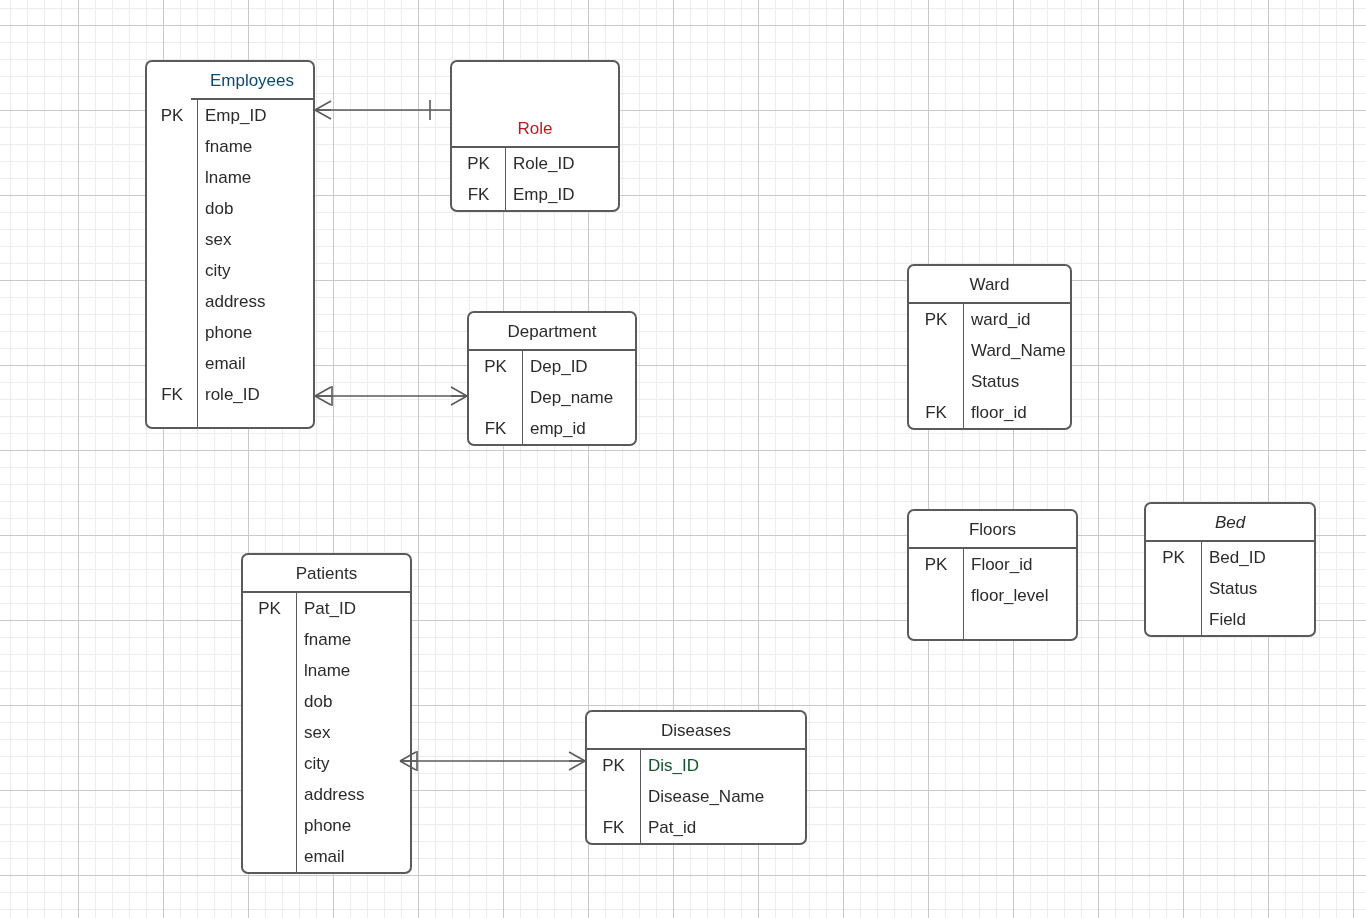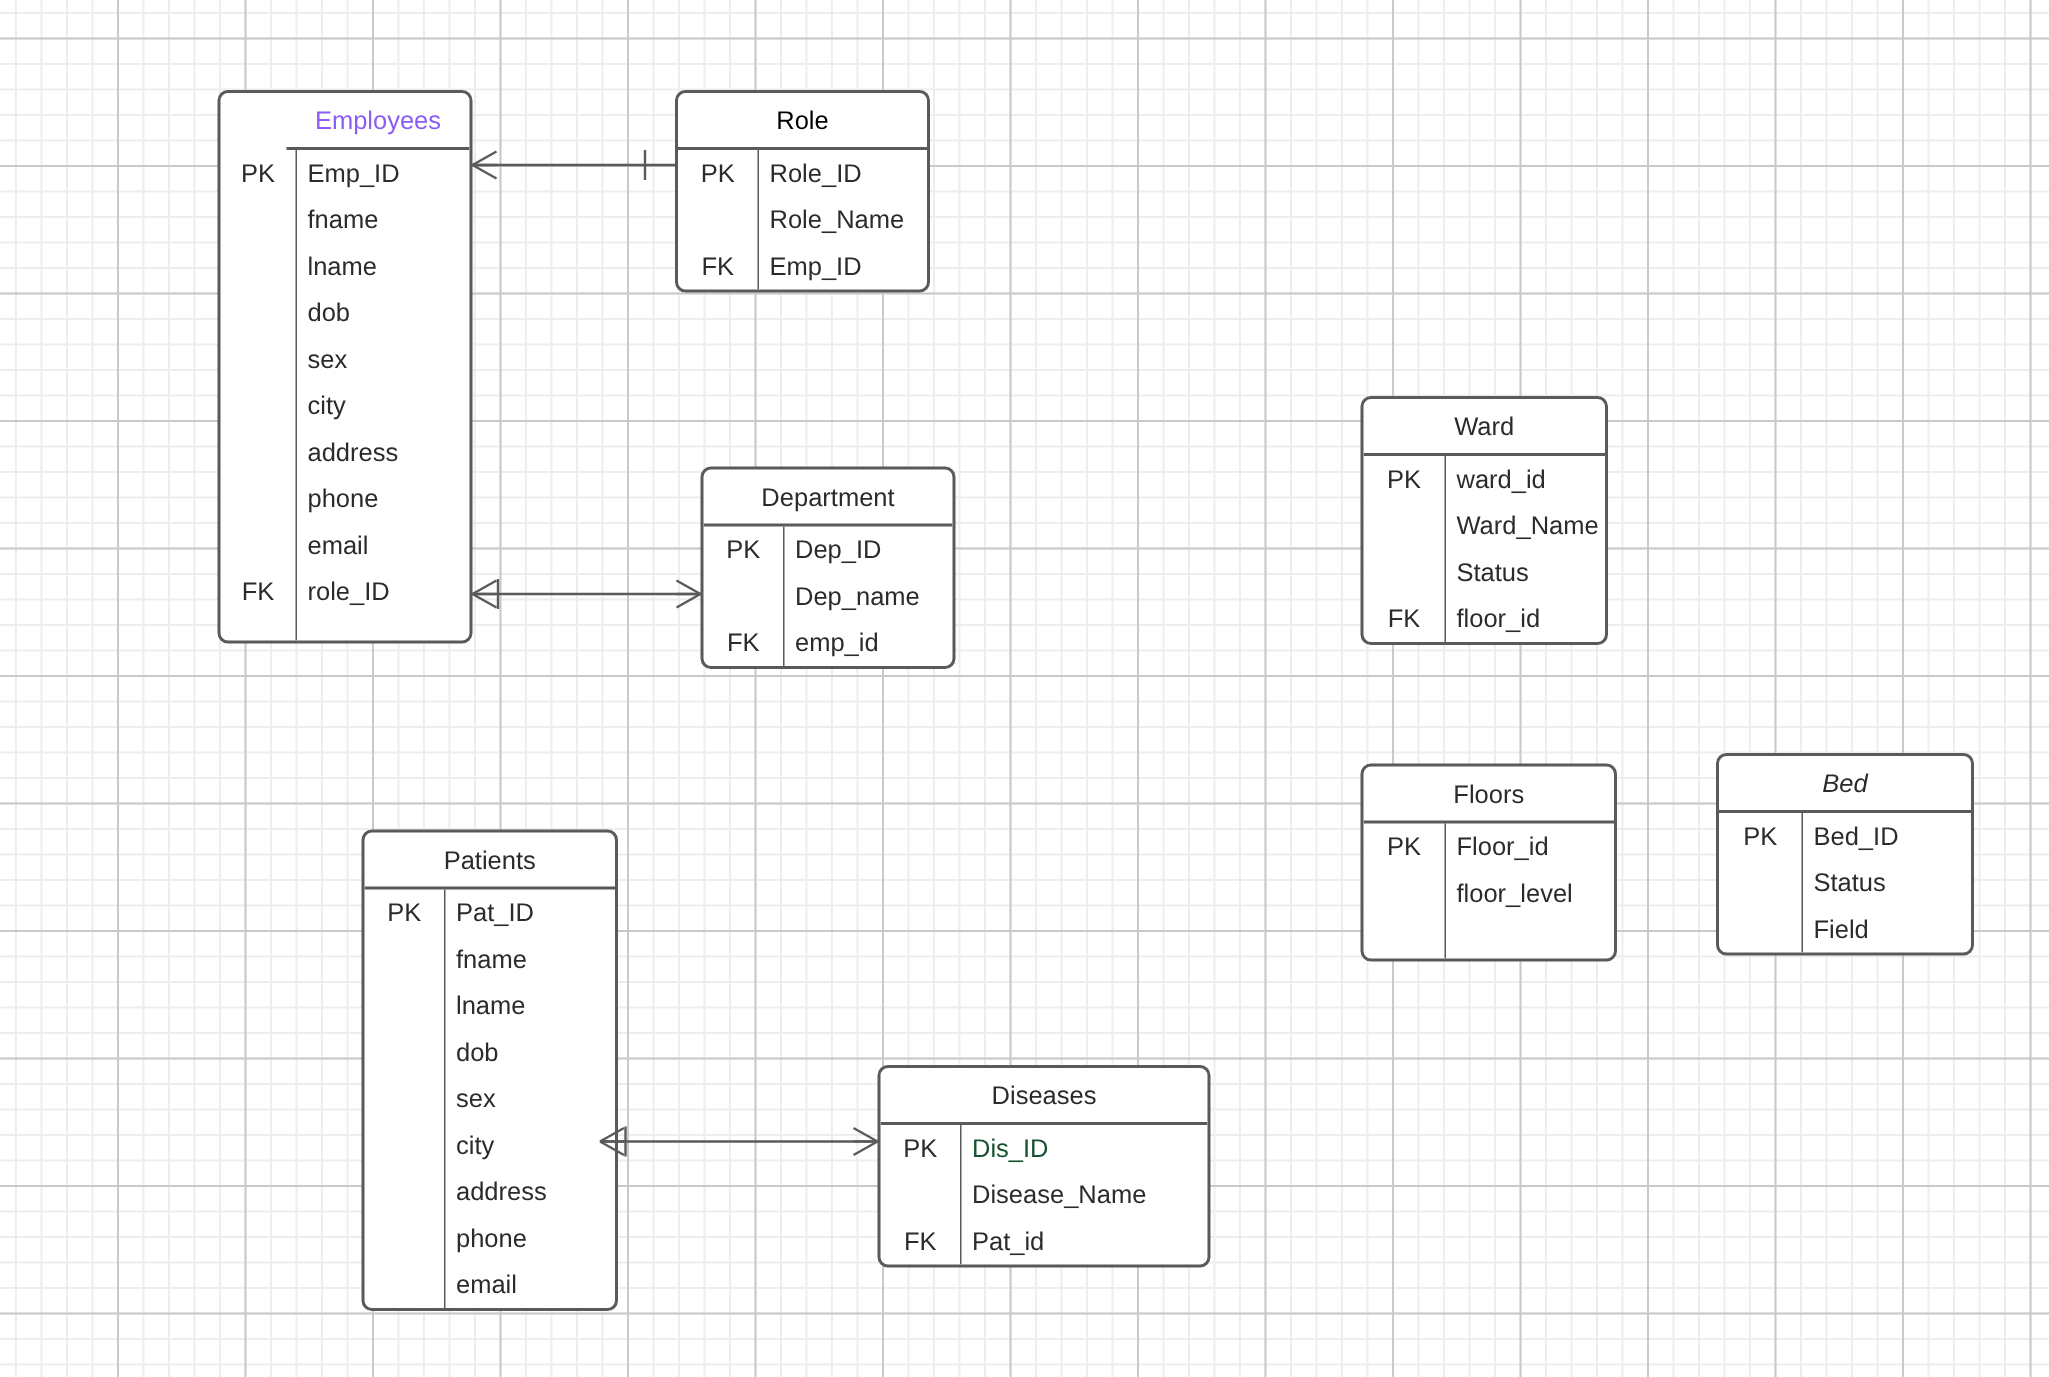--- a/index.html
+++ b/index.html
@@ -89,21 +89,21 @@
     position: absolute;
     pointer-events: none;
   }
 </style>
 </head>
 <body>
 
 <div id="canvas">
   <div id="entities-layer">
       <div class="entity" style="left: 145px; top: 60px; width: 170px; border-color: rgb(90, 90, 90);">
-        <div class="entity-title" style="color: #8b5cf6; border-bottom-color: rgb(90, 90, 90); margin-left: 44px;">Employees</div>
+        <div class="entity-title" style="color: #0c4a6e; border-bottom-color: rgb(90, 90, 90); margin-left: 44px;">Employees</div>
         <div class="entity-body">
           <div class="key-divider" style="left: 50px; background: rgb(90, 90, 90);"></div>
           <div class="attr-row">
             <span class="attr-key" style="width: 50px; color: rgb(43, 43, 43);">PK</span>
             <span class="attr-name" style="color: rgb(43, 43, 43);">Emp_ID</span>
           </div>
           <div class="attr-row">
             <span class="attr-key" style="width: 50px; color: rgb(43, 43, 43);"></span>
             <span class="attr-name" style="color: rgb(43, 43, 43);">fname</span>
           </div>
@@ -136,30 +136,26 @@
             <span class="attr-name" style="color: rgb(43, 43, 43);">email</span>
           </div>
           <div class="attr-row">
             <span class="attr-key" style="width: 50px; color: rgb(43, 43, 43);">FK</span>
             <span class="attr-name" style="color: rgb(43, 43, 43);">role_ID</span>
           </div>
           <div class="body-pad" style="height: 17px;"></div>
         </div>
       </div>
       <div class="entity" style="left: 450px; top: 60px; width: 170px; border-color: rgb(90, 90, 90);">
-        <div class="entity-title" style="color: #000000; border-bottom-color: rgb(90, 90, 90);">Role</div>
+        <div class="entity-title" style="color: #b91c1c; border-bottom-color: rgb(90, 90, 90); margin-top: 48px;">Role</div>
         <div class="entity-body">
           <div class="key-divider" style="left: 53px; background: rgb(90, 90, 90);"></div>
           <div class="attr-row">
             <span class="attr-key" style="width: 53px; color: rgb(43, 43, 43);">PK</span>
             <span class="attr-name" style="color: rgb(43, 43, 43);">Role_ID</span>
-          </div>
-          <div class="attr-row">
-            <span class="attr-key" style="width: 53px; color: rgb(43, 43, 43);"></span>
-            <span class="attr-name" style="color: rgb(43, 43, 43);">Role_Name</span>
           </div>
           <div class="attr-row">
             <span class="attr-key" style="width: 53px; color: rgb(43, 43, 43);">FK</span>
             <span class="attr-name" style="color: rgb(43, 43, 43);">Emp_ID</span>
           </div>
         </div>
       </div>
       <div class="entity" style="left: 467px; top: 311px; width: 170px; border-color: rgb(90, 90, 90);">
         <div class="entity-title" style="color: rgb(43, 43, 43); border-bottom-color: rgb(90, 90, 90);">Department</div>
         <div class="entity-body">

